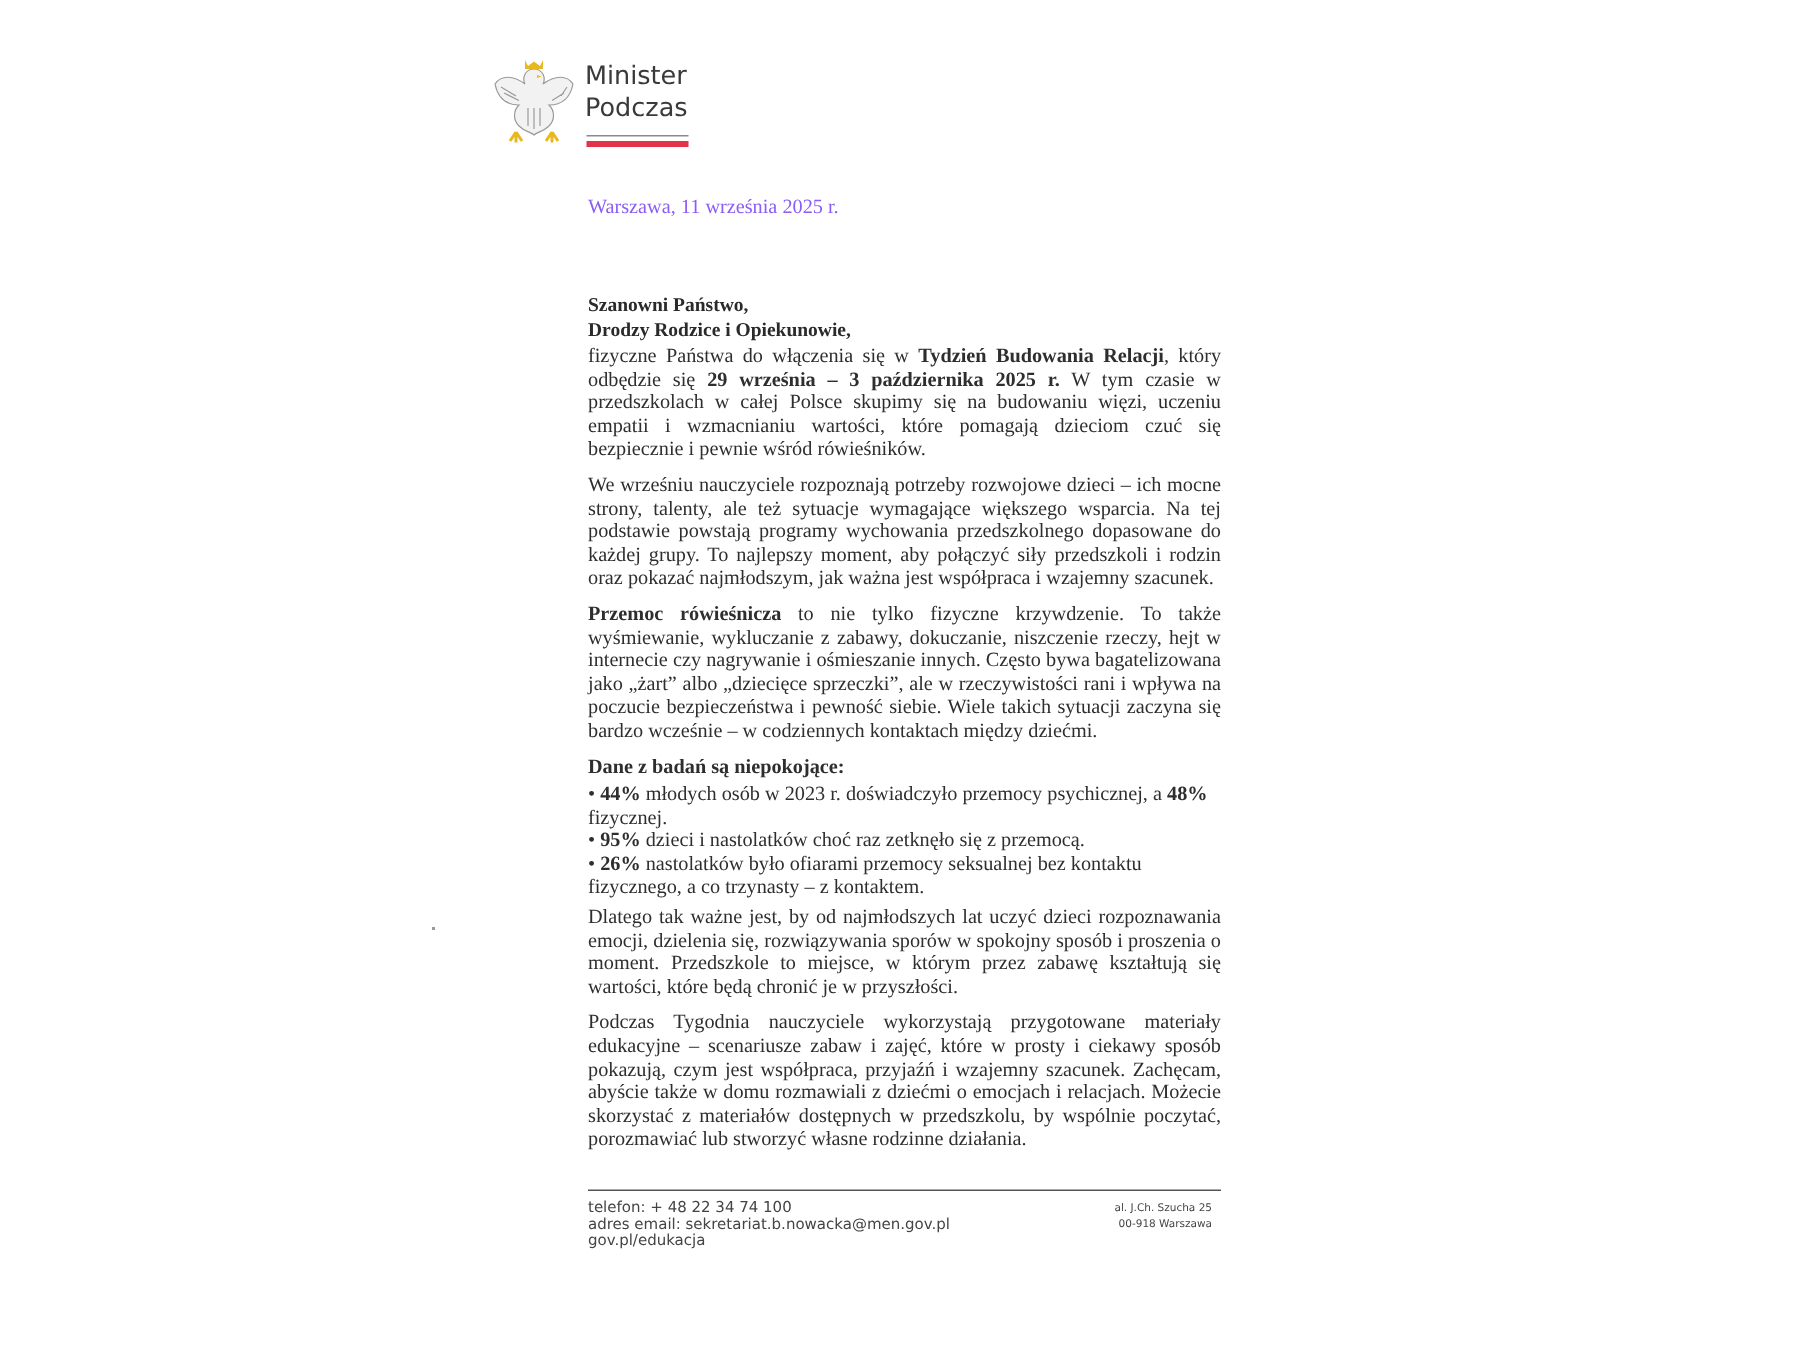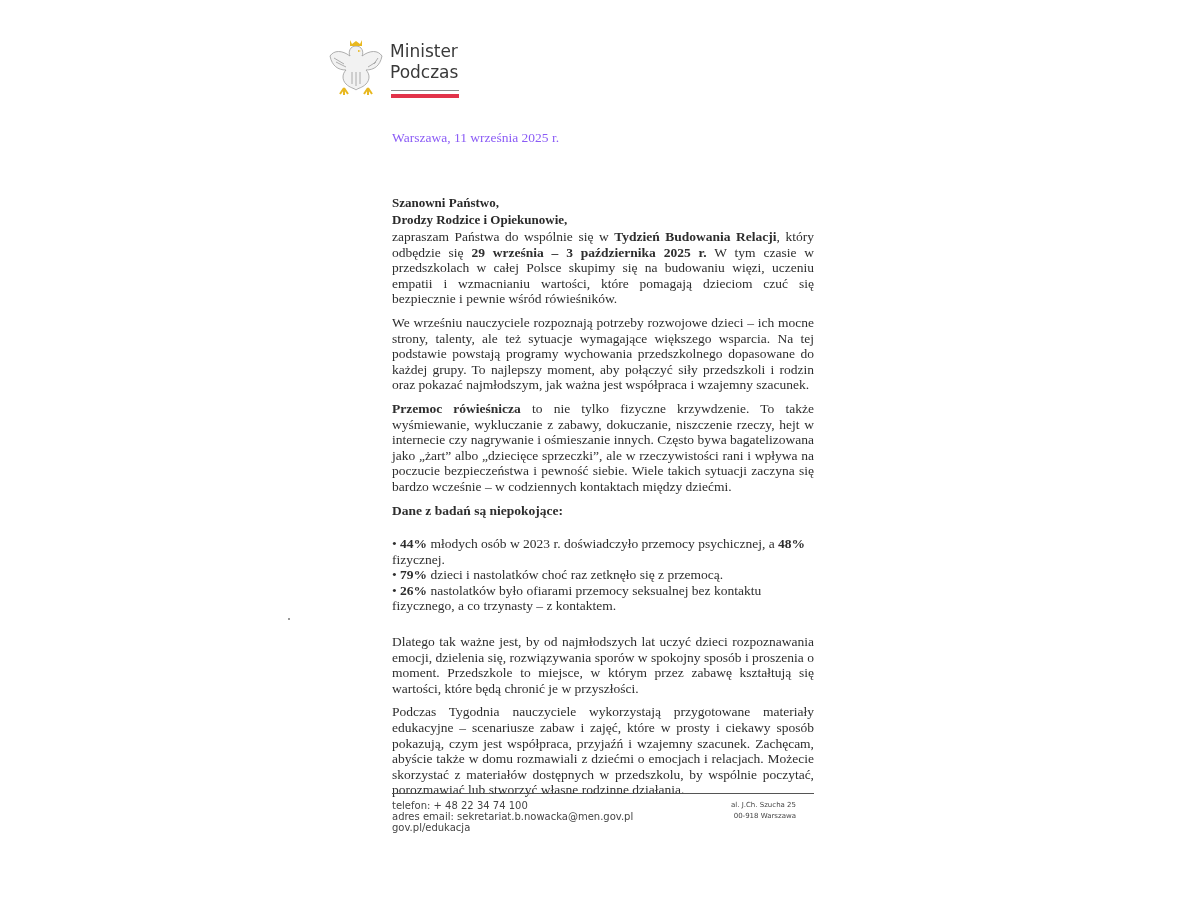--- a/index.html
+++ b/index.html
@@ -7,27 +7,27 @@
   .page { position: absolute; left: 0; top: 0; width: 1200px; height: 900px; }
   .logo { position: absolute; left: 328px; top: 36px; width: 140px; height: 66px; }
   .eagle { position: absolute; left: 0; top: 0; width: 56px; height: 62px; }
   .logo-text { position: absolute; left: 62px; top: 5px; font-family: "DejaVu Sans", sans-serif; font-size: 17px; line-height: 21px; color: #3a3a3a; }
   .logo-line-gray { position: absolute; left: 63px; top: 54px; width: 68px; height: 1px; background: #8a8a8a; }
   .logo-line-red { position: absolute; left: 63px; top: 58px; width: 68px; height: 4px; background: #e2334a; }
   .date { position: absolute; left: 392px; top: 130px; font-family: "Liberation Serif", serif; font-size: 13.5px; color: #8b5cf6; }
   .greeting { position: absolute; left: 392px; top: 194px; font-family: "Liberation Serif", serif; font-size: 13px; font-weight: bold; color: #2a2a2a; line-height: 17px; }
   .body { position: absolute; left: 392px; top: 229px; width: 422px; font-family: "Liberation Serif", serif; font-size: 13.5px; line-height: 15.6px; color: #2e2e2e; text-align: justify; }
   .body p { margin: 0 0 8px 0; }
-  .body .heading { font-weight: bold; margin-bottom: 18px; }
-  .body ul { list-style: none; margin: 0 0 20px 0; padding: 0; }
+  .body .heading { font-weight: bold; margin-bottom: 3px; }
+  .body ul { list-style: none; margin: 0 0 4px 0; padding: 0; }
   .body li { margin: 0; text-align: left; }
   .body b { font-weight: bold; }
   .footer-line { position: absolute; left: 392px; top: 793px; width: 422px; height: 1px; background: #555; }
   .footer-left { position: absolute; left: 392px; top: 800px; font-family: "DejaVu Sans", sans-serif; font-size: 10px; line-height: 11px; color: #444; }
-  .footer-right { position: absolute; right: 404px; top: 800px; font-family: "DejaVu Sans", sans-serif; font-size: 7px; line-height: 11px; color: #444; text-align: right; }
+  .footer-right { position: absolute; right: 392px; top: 800px; font-family: "DejaVu Sans", sans-serif; font-size: 7px; line-height: 11px; color: #444; text-align: right; }
   .speck { position: absolute; left: 288px; top: 618px; width: 2px; height: 2px; background: #999; }
 </style>
 </head>
 <body>
 
 <div class="page">
 
   <div class="logo">
     <svg class="eagle" viewBox="0 0 56 62">
       <g fill="none" stroke="#9a9a9a" stroke-width="0.8">
@@ -49,31 +49,31 @@
   </div>
 
   <div class="date">Warszawa, 11 września 2025 r.</div>
 
   <div class="greeting">
     <div>Szanowni Państwo,</div>
     <div>Drodzy Rodzice i Opiekunowie,</div>
   </div>
 
   <div class="body">
-    <p><span>zapraszam Państwa do wspólnie się w </span><b>Tydzień Budowania Relacji</b><span>, który odbędzie się </span><b>29 września – 3 października 2025 r.</b><span> W tym czasie w przedszkolach w całej Polsce skupimy się na budowaniu więzi, uczeniu empatii i wzmacnianiu wartości, które pomagają dzieciom czuć się bezpiecznie i pewnie wśród rówieśników.</span></p>
+    <p><span>fizyczne Państwa do włączenia się w </span><b>Tydzień Budowania Relacji</b><span>, który odbędzie się </span><b>29 września – 3 października 2025 r.</b><span> W tym czasie w przedszkolach w całej Polsce skupimy się na budowaniu więzi, uczeniu empatii i wzmacnianiu wartości, które pomagają dzieciom czuć się bezpiecznie i pewnie wśród rówieśników.</span></p>
 
     <p>We wrześniu nauczyciele rozpoznają potrzeby rozwojowe dzieci – ich mocne strony, talenty, ale też sytuacje wymagające większego wsparcia. Na tej podstawie powstają programy wychowania przedszkolnego dopasowane do każdej grupy. To najlepszy moment, aby połączyć siły przedszkoli i rodzin oraz pokazać najmłodszym, jak ważna jest współpraca i wzajemny szacunek.</p>
 
     <p><b>Przemoc rówieśnicza</b><span> to nie tylko fizyczne krzywdzenie. To także wyśmiewanie, wykluczanie z zabawy, dokuczanie, niszczenie rzeczy, hejt w internecie czy nagrywanie i ośmieszanie innych. Często bywa bagatelizowana jako „żart” albo „dziecięce sprzeczki”, ale w rzeczywistości rani i wpływa na poczucie bezpieczeństwa i pewność siebie. Wiele takich sytuacji zaczyna się bardzo wcześnie – w codziennych kontaktach między dziećmi.</span></p>
 
     <p class="heading">Dane z badań są niepokojące:</p>
 
     <ul>
       <li><span>• </span><b>44%</b><span> młodych osób w 2023 r. doświadczyło przemocy psychicznej, a </span><b>48%</b><span> fizycznej.</span></li>
-      <li><span>• </span><b>79%</b><span> dzieci i nastolatków choć raz zetknęło się z przemocą.</span></li>
+      <li><span>• </span><b>95%</b><span> dzieci i nastolatków choć raz zetknęło się z przemocą.</span></li>
       <li><span>• </span><b>26%</b><span> nastolatków było ofiarami przemocy seksualnej bez kontaktu fizycznego, a co trzynasty – z kontaktem.</span></li>
     </ul>
 
     <p>Dlatego tak ważne jest, by od najmłodszych lat uczyć dzieci rozpoznawania emocji, dzielenia się, rozwiązywania sporów w spokojny sposób i proszenia o moment. Przedszkole to miejsce, w którym przez zabawę kształtują się wartości, które będą chronić je w przyszłości.</p>
 
     <p>Podczas Tygodnia nauczyciele wykorzystają przygotowane materiały edukacyjne – scenariusze zabaw i zajęć, które w prosty i ciekawy sposób pokazują, czym jest współpraca, przyjaźń i wzajemny szacunek. Zachęcam, abyście także w domu rozmawiali z dziećmi o emocjach i relacjach. Możecie skorzystać z materiałów dostępnych w przedszkolu, by wspólnie poczytać, porozmawiać lub stworzyć własne rodzinne działania.</p>
   </div>
 
   <div class="footer-line"></div>
   <div class="footer-left">

